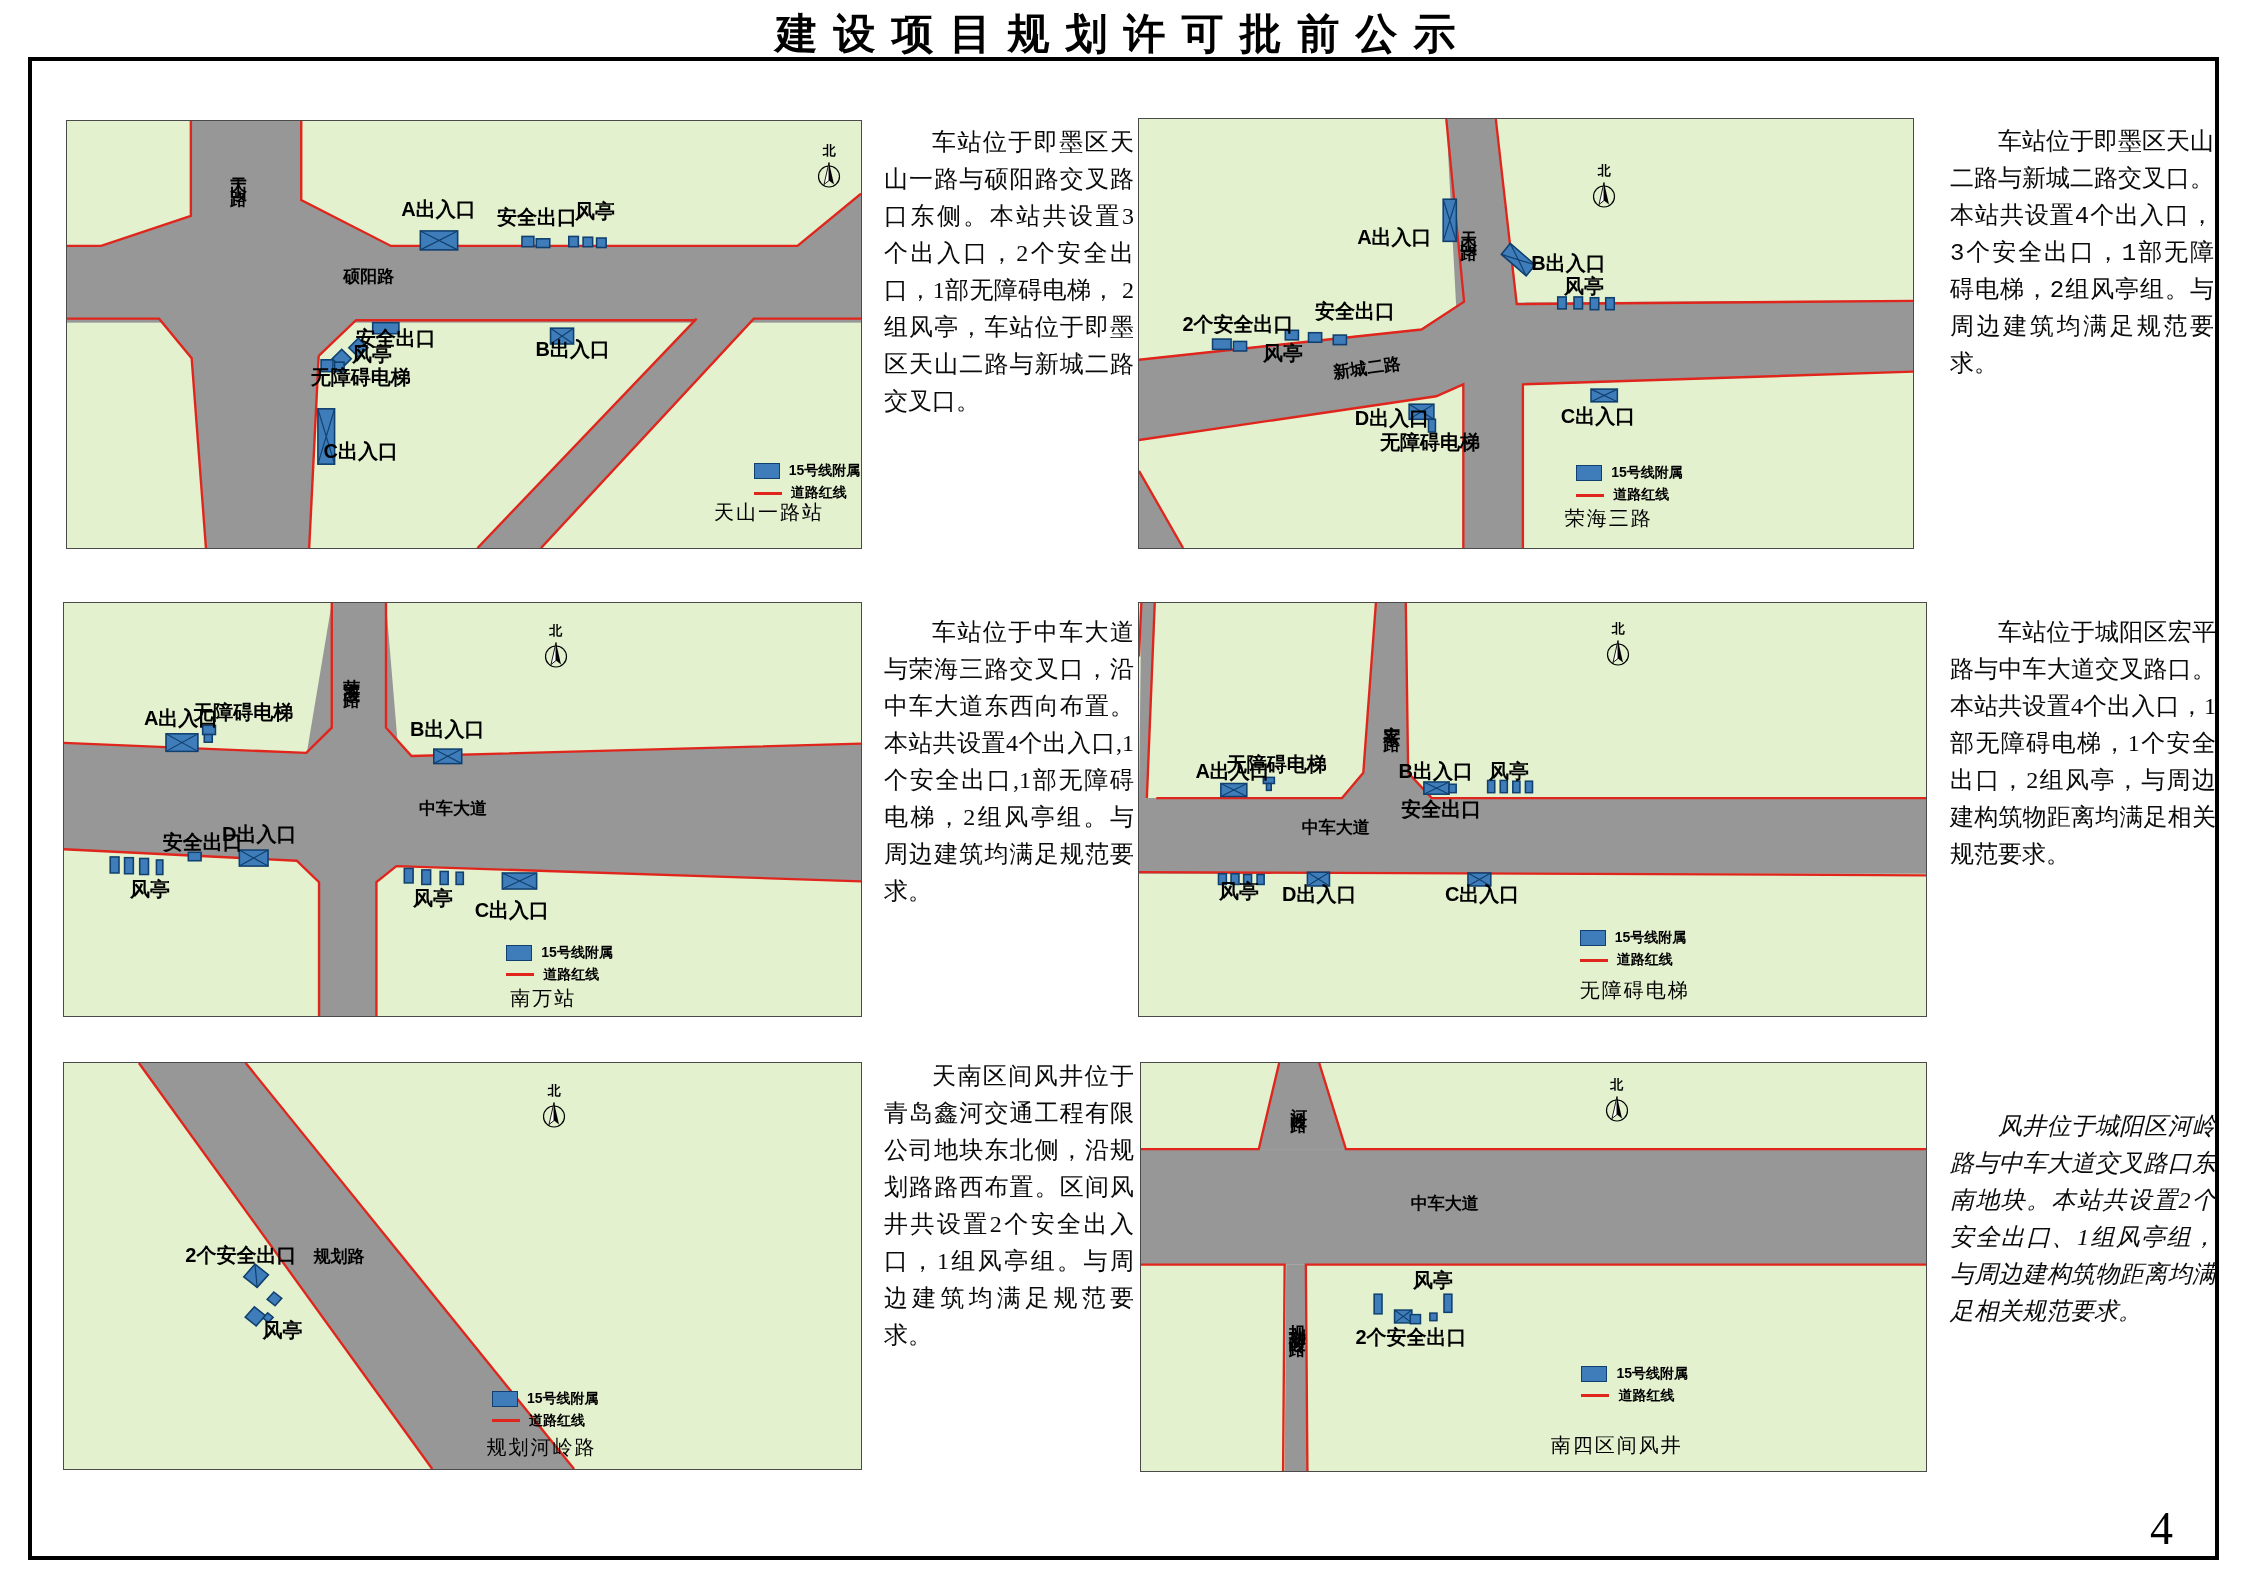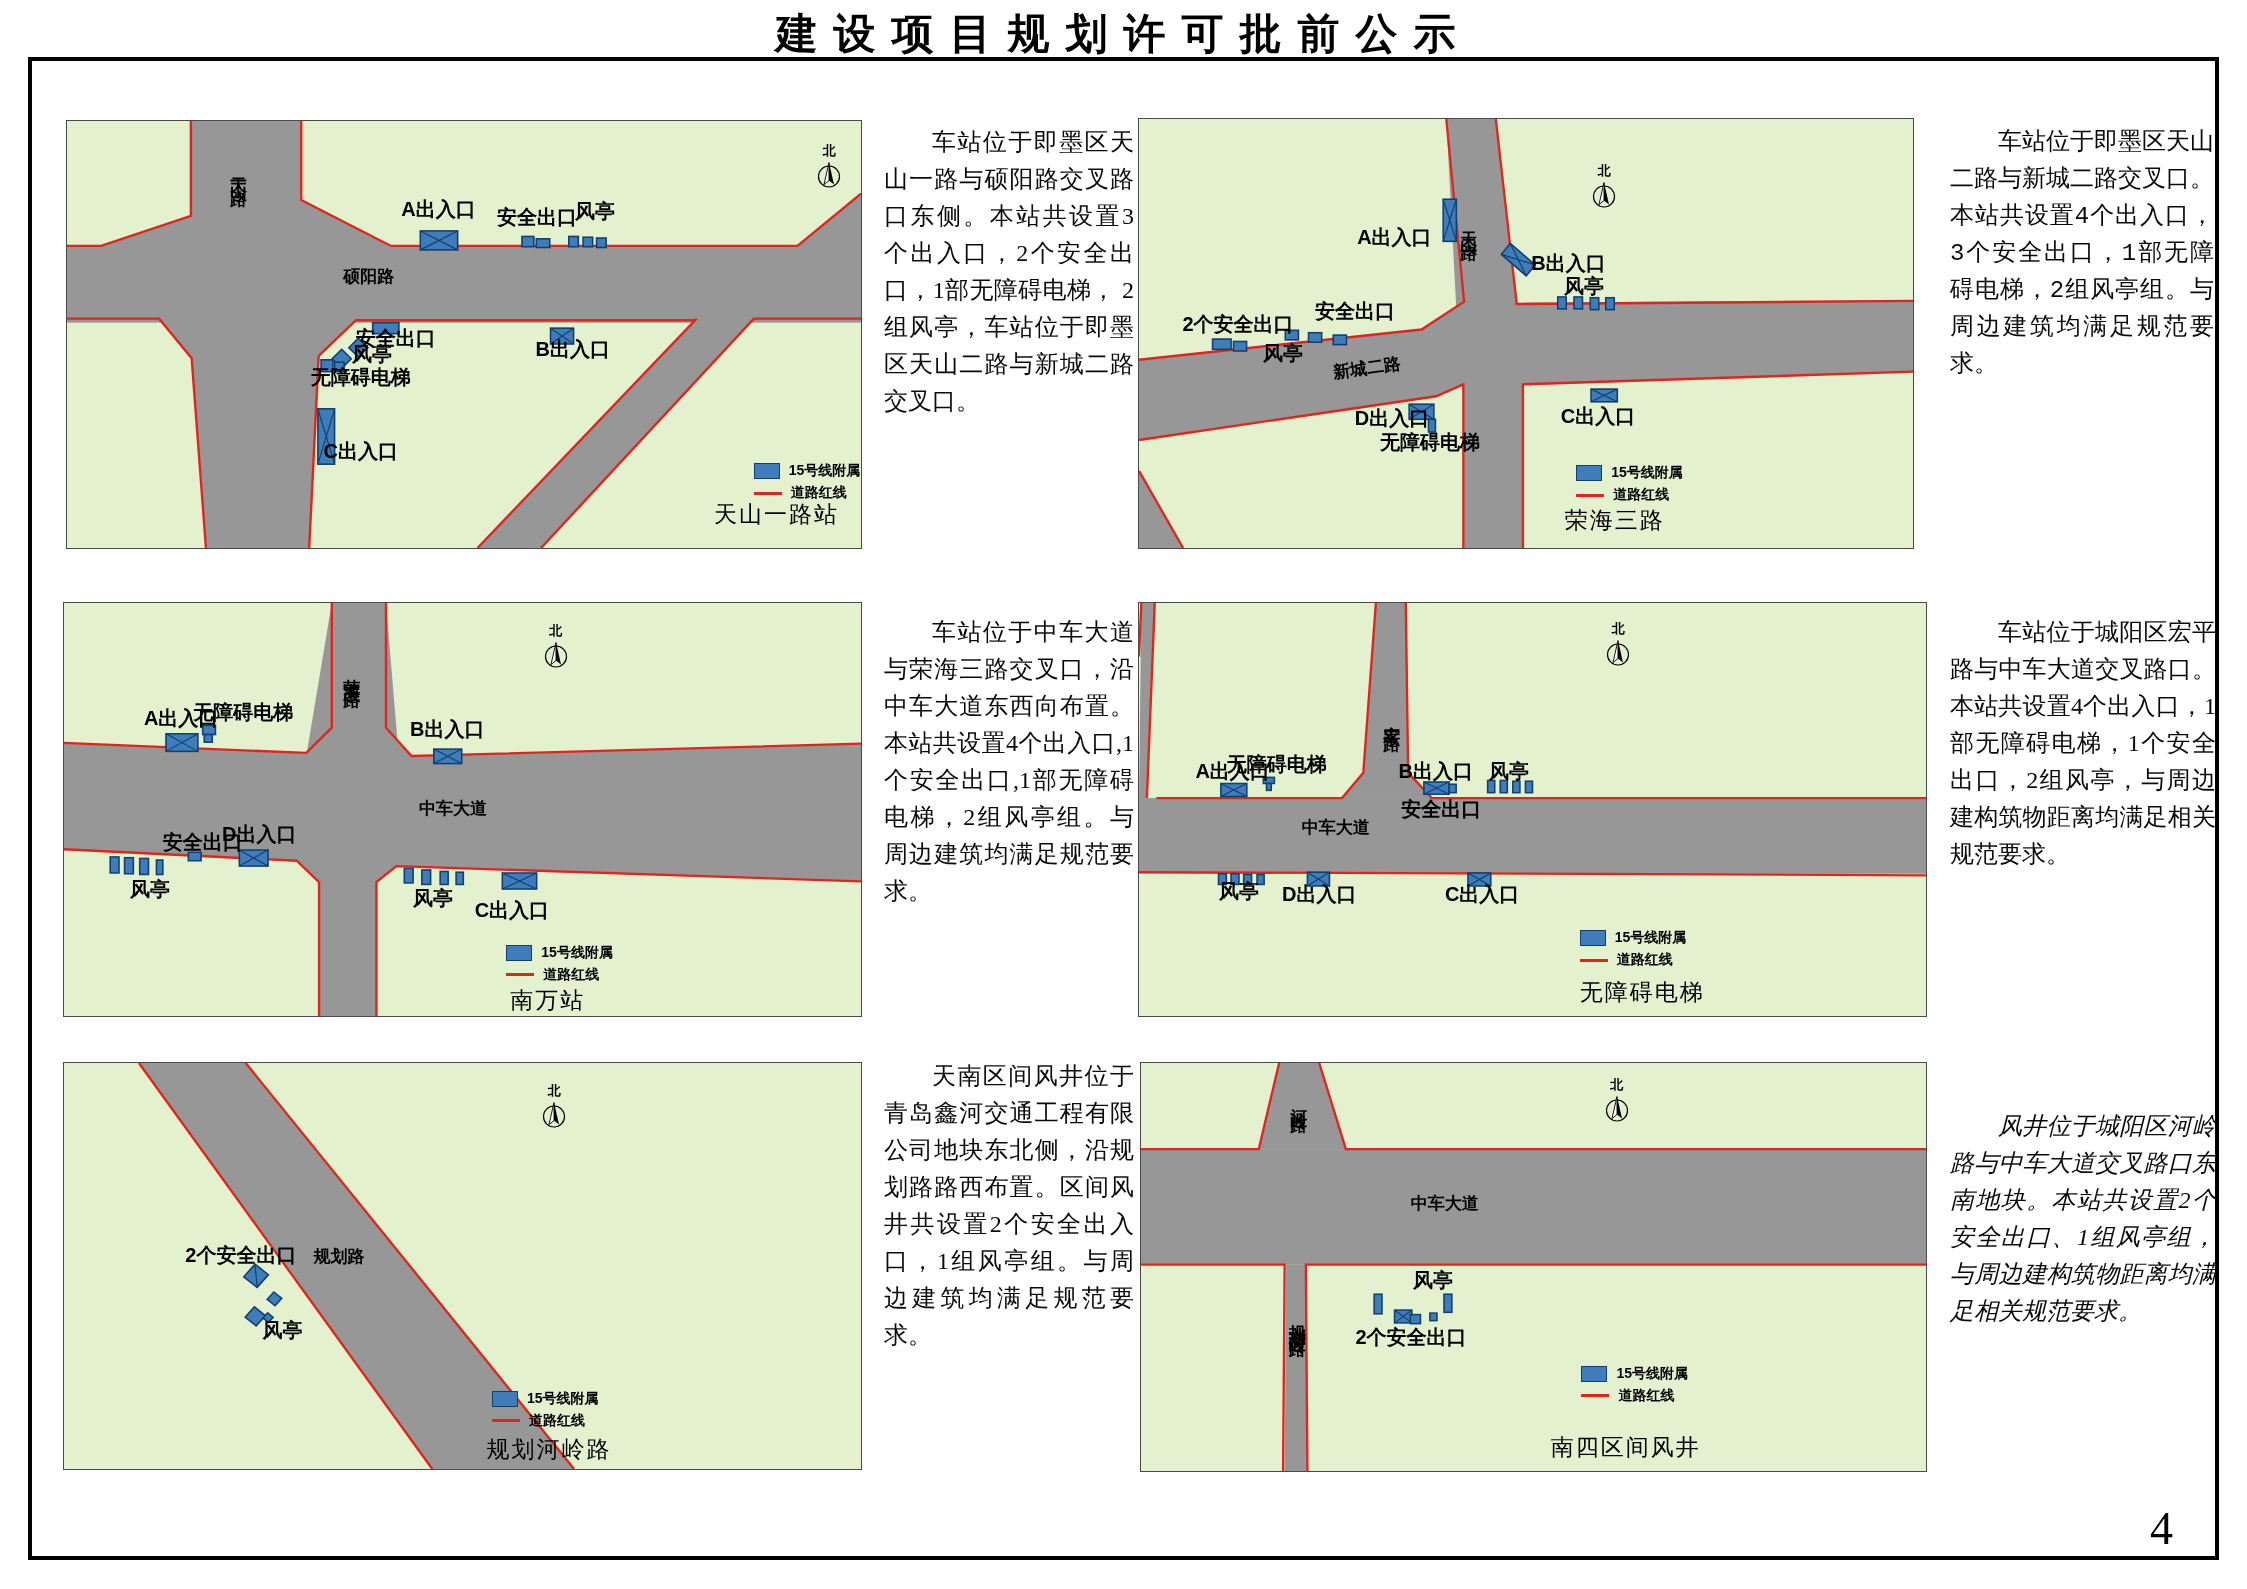--- a/index.html
+++ b/index.html
@@ -33,21 +33,21 @@
   .compass{
     position:absolute;transform:translate(-50%,-50%);width:38px;text-align:center;color:#000;
   }
   .compass .north{font-weight:bold;font-size:13px;margin-bottom:1px;}
   .legend{position:absolute;text-align:center;}
   .legend-row{display:flex;align-items:center;gap:9px;height:22px;}
   .swatch{width:24px;height:14px;background:#3f7dba;border:1px solid #10406f;flex:0 0 auto;}
   .redline{width:28px;height:0;border-top:3px solid #e0261c;flex:0 0 auto;}
   .legend-label{font-weight:bold;font-size:14px;white-space:nowrap;}
   .station-name{
-    position:absolute;font-family:Liberation Serif, serif;font-size:23px;letter-spacing:2px;
+    position:absolute;font-family:Liberation Serif, serif;font-size:20px;letter-spacing:2px;
     color:#000;white-space:nowrap;
   }
   .desc{
     position:absolute;font-family:"Liberation Serif",serif;font-size:24px;line-height:37px;
     text-align:justify;text-indent:2em;color:#0a0a0a;
   }
   .pagenum{
     position:absolute;left:2150px;top:1502px;font-family:"Liberation Serif",serif;
     font-size:46px;color:#000;
   }

